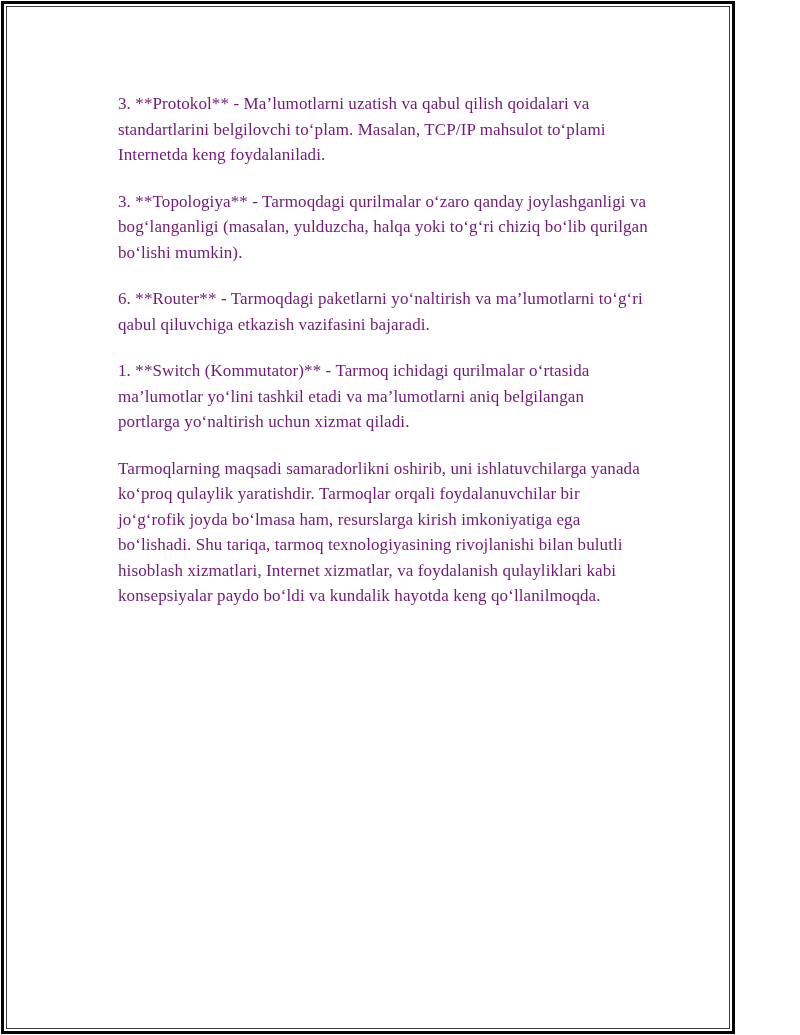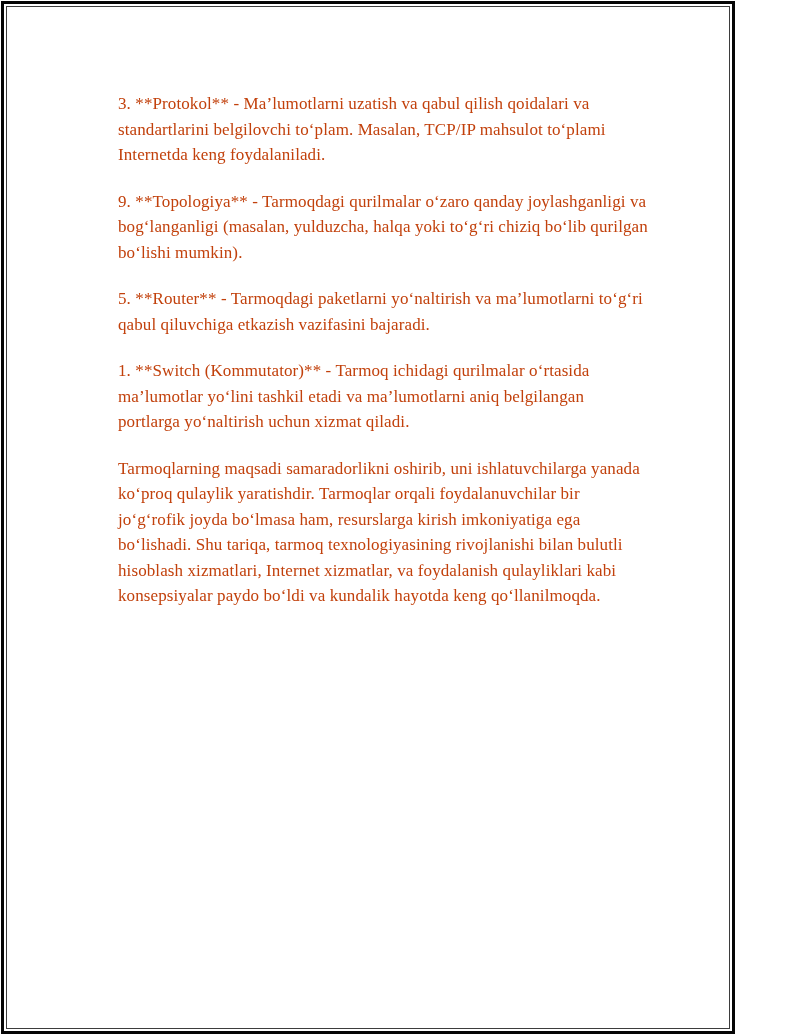--- a/index.html
+++ b/index.html
@@ -6,21 +6,21 @@
     margin: 0;
     padding: 0;
     background: #ffffff;
   }
   .page {
     position: relative;
     width: 736px;
     height: 1035px;
     background: #ffffff;
     font-family: "Liberation Serif", "DejaVu Serif", serif;
-    color: #c2410c;
+    color: #701a75;
     overflow: hidden;
     box-sizing: border-box;
   }
   .frame-outer {
     position: absolute;
     top: 1px; left: 1px; right: 1px; bottom: 1px;
     border: 3px solid #050505;
     box-sizing: border-box;
   }
   .frame-inner {
@@ -48,24 +48,24 @@
 </head>
 <body>
 
 <div class="page">
   <div class="frame-outer">
     <div class="frame-inner">
       <div class="doc-content">
         <p class="doc-paragraph">3. **Protokol** - Ma’lumotlarni uzatish va qabul qilish qoidalari va
 standartlarini belgilovchi to‘plam. Masalan, TCP/IP mahsulot to‘plami
 Internetda keng foydalaniladi.</p>
-        <p class="doc-paragraph">9. **Topologiya** - Tarmoqdagi qurilmalar o‘zaro qanday joylashganligi va
+        <p class="doc-paragraph">3. **Topologiya** - Tarmoqdagi qurilmalar o‘zaro qanday joylashganligi va
 bog‘langanligi (masalan, yulduzcha, halqa yoki to‘g‘ri chiziq bo‘lib qurilgan
 bo‘lishi mumkin).</p>
-        <p class="doc-paragraph">5. **Router** - Tarmoqdagi paketlarni yo‘naltirish va ma’lumotlarni to‘g‘ri
+        <p class="doc-paragraph">6. **Router** - Tarmoqdagi paketlarni yo‘naltirish va ma’lumotlarni to‘g‘ri
 qabul qiluvchiga etkazish vazifasini bajaradi.</p>
         <p class="doc-paragraph">1. **Switch (Kommutator)** - Tarmoq ichidagi qurilmalar o‘rtasida
 ma’lumotlar yo‘lini tashkil etadi va ma’lumotlarni aniq belgilangan
 portlarga yo‘naltirish uchun xizmat qiladi.</p>
         <p class="doc-paragraph">Tarmoqlarning maqsadi samaradorlikni oshirib, uni ishlatuvchilarga yanada
 ko‘proq qulaylik yaratishdir. Tarmoqlar orqali foydalanuvchilar bir
 jo‘g‘rofik joyda bo‘lmasa ham, resurslarga kirish imkoniyatiga ega
 bo‘lishadi. Shu tariqa, tarmoq texnologiyasining rivojlanishi bilan bulutli
 hisoblash xizmatlari, Internet xizmatlar, va foydalanish qulayliklari kabi
 konsepsiyalar paydo bo‘ldi va kundalik hayotda keng qo‘llanilmoqda.</p>

